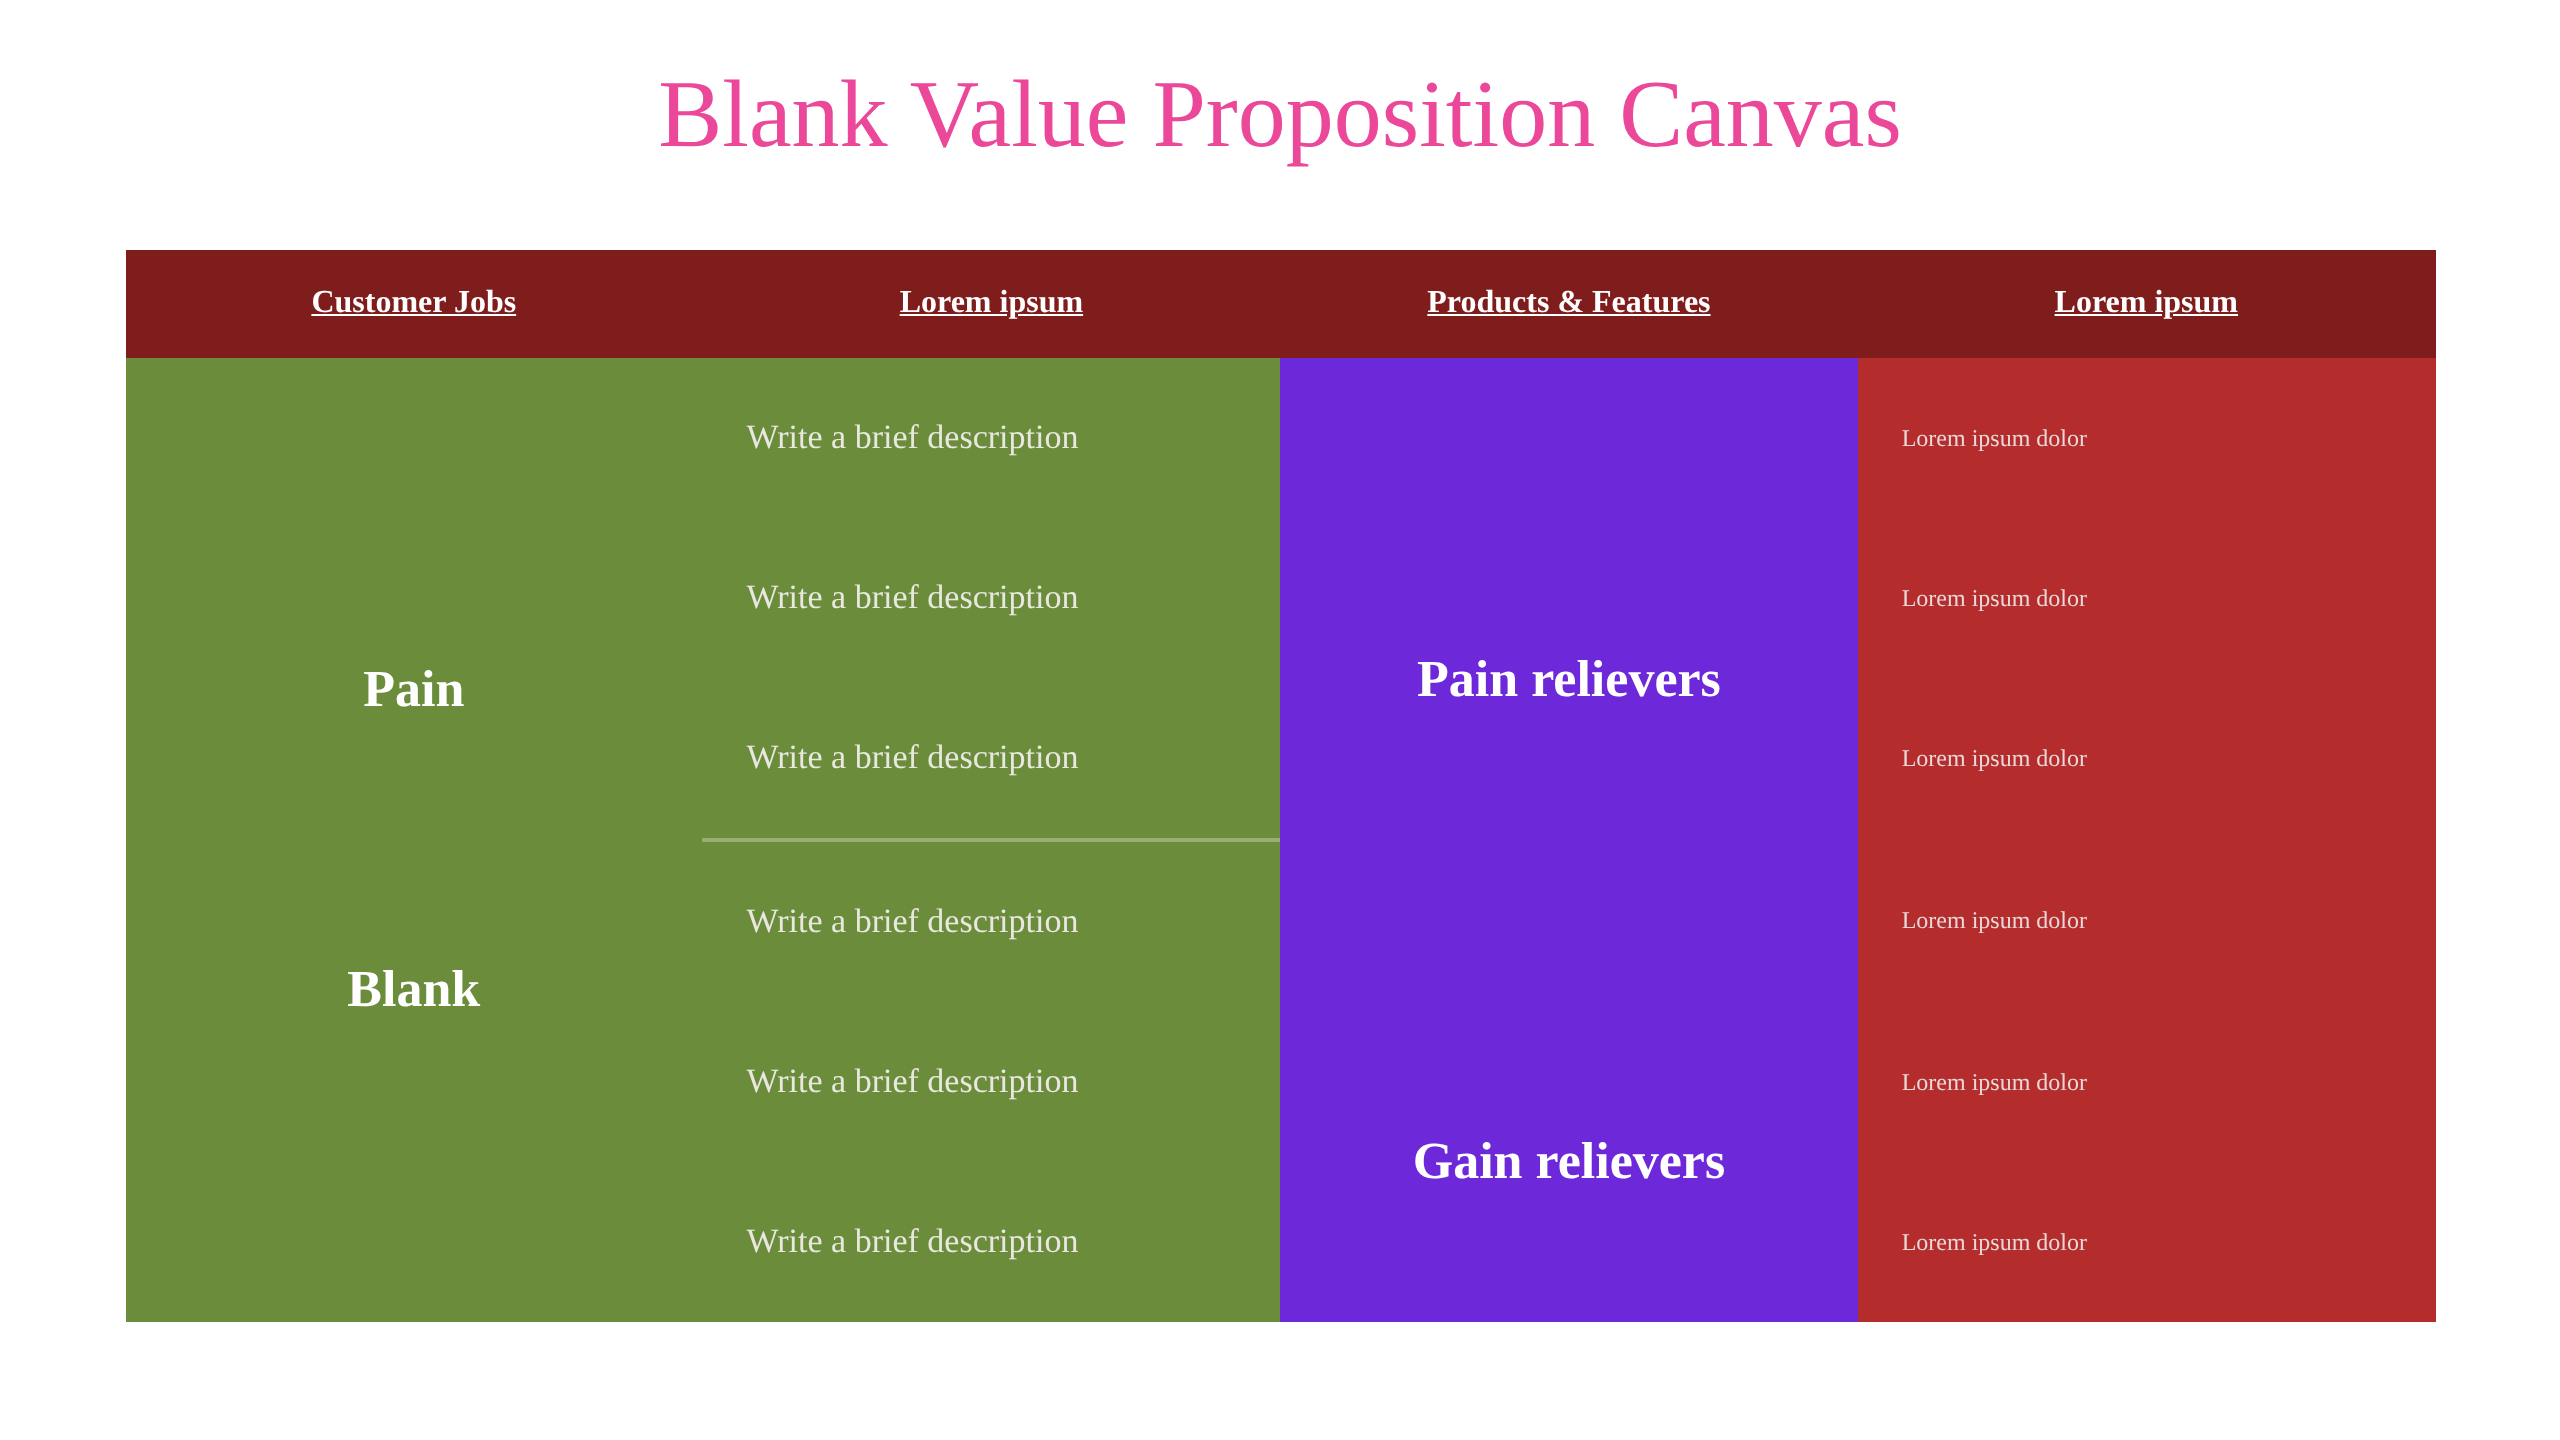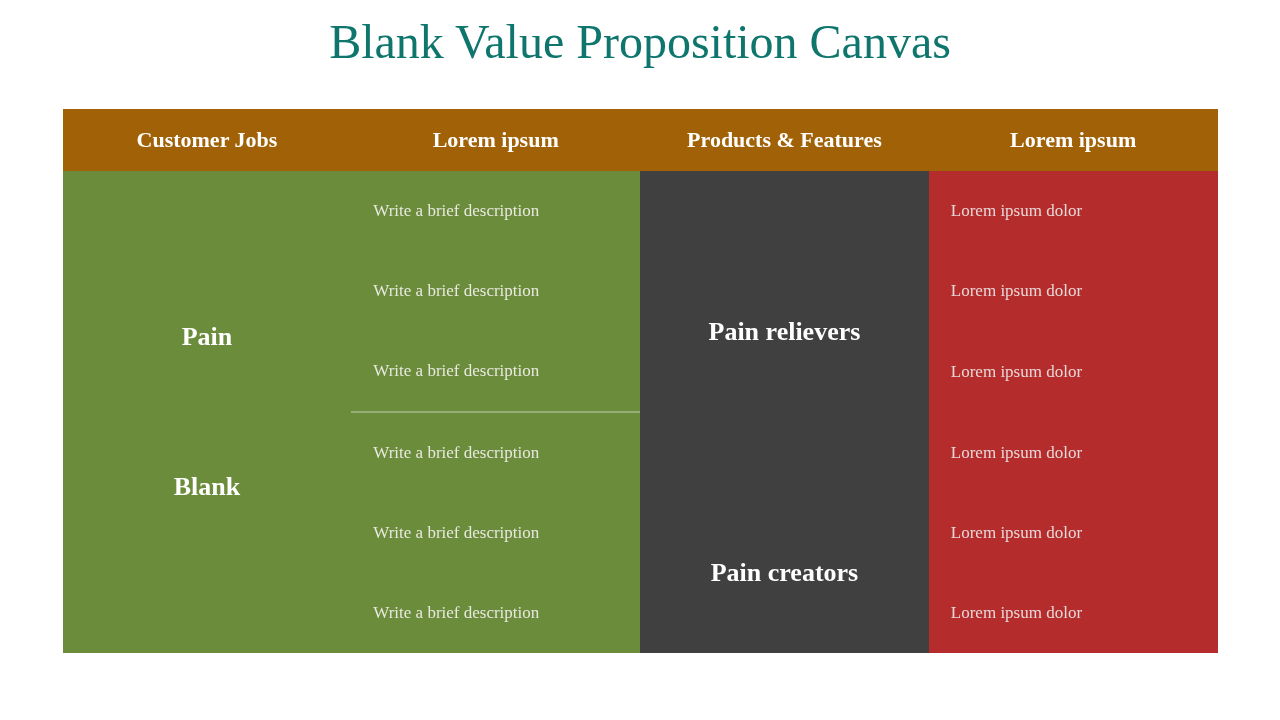--- a/index.html
+++ b/index.html
@@ -15,39 +15,40 @@
       font-family: Georgia, 'Times New Roman', serif;
       overflow: hidden;
       display: flex;
       flex-direction: column;
       align-items: center;
     }
 
     .page-title {
       font-size: 48px;
       font-weight: normal;
-      color: #0f766e;
+      color: #ec4899;
       text-align: center;
-      margin-top: 14px;
+      margin-top: 30px;
       margin-bottom: 40px;
     }
 
     .canvas-table {
       width: 1155px;
       border-collapse: collapse;
     }
 
     .header-row th {
-      background-color: #a16207;
+      background-color: #7f1d1d;
       color: #ffffff;
-      font-size: 22px;
+      font-size: 16px;
       font-weight: bold;
       padding: 18px 20px;
       text-align: center;
       font-family: Georgia, serif;
+      text-decoration: underline;
     }
 
     .col-customer-jobs { width: 290px; }
     .col-lorem1 { width: 290px; }
     .col-products-features { width: 290px; margin-top: 29px; }
     .col-lorem2 { width: 290px; }
 
     .cell-green-label {
       background-color: #6b8c3a;
       color: #ffffff;
@@ -61,33 +62,33 @@
     .cell-green-text {
       background-color: #6b8c3a;
       color: #e8e8e0;
       font-size: 17px;
       font-family: Georgia, serif;
       padding: 30px 22px;
       vertical-align: middle;
     }
 
     .cell-red-label {
-      background-color: #404040;
+      background-color: #6d28d9;
       color: #ffffff;
       text-align: center;
       font-size: 26px;
       font-weight: bold;
       vertical-align: middle;
       font-family: Georgia, serif;
     }
 
     .cell-red-text {
       background-color: #b52c2c;
       color: #e8d8d8;
-      font-size: 17px;
+      font-size: 12px;
       font-family: Georgia, serif;
       padding: 18px 22px;
       vertical-align: middle;
     }
   </style>
 </head>
 <body>
 
 <h1 class="page-title">Blank Value Proposition Canvas</h1>
 
@@ -123,21 +124,21 @@
     <tr>
       <td class="cell-green-text">Write a brief description</td>
       <td class="cell-red-text">Lorem ipsum dolor</td>
     </tr>
     <tr>
       <td class="cell-green-text" style="border-top: 2px solid rgba(255,255,255,0.3);">Write a brief description</td>
       <td class="cell-red-text">Lorem ipsum dolor</td>
     </tr>
     <tr>
       <td class="cell-green-text">Write a brief description</td>
-      <td class="cell-red-label" rowspan="2">Pain creators</td>
+      <td class="cell-red-label" rowspan="2">Gain relievers</td>
       <td class="cell-red-text">Lorem ipsum dolor</td>
     </tr>
     <tr>
       <td class="cell-green-text">Write a brief description</td>
       <td class="cell-red-text">Lorem ipsum dolor</td>
     </tr>
   </tbody>
 </table>
 
 </body></html>

